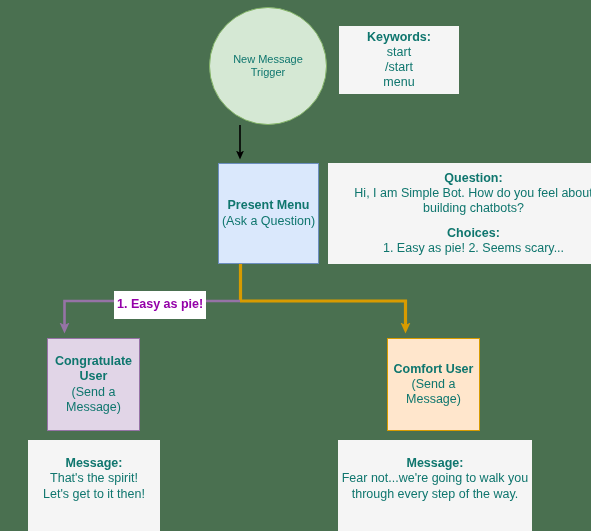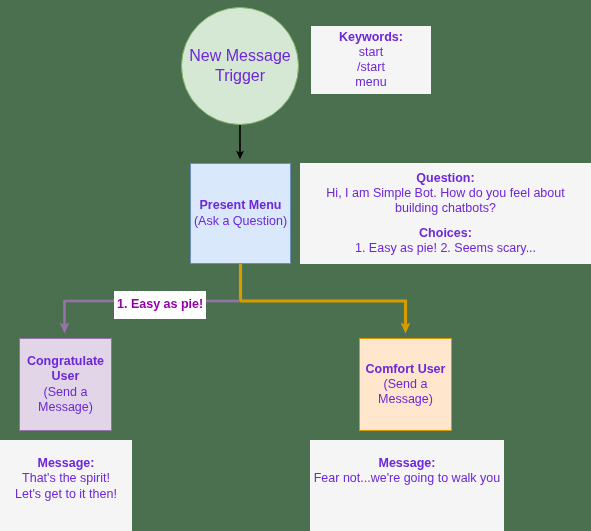--- a/index.html
+++ b/index.html
@@ -21,37 +21,38 @@
 
   
   .node {
     position: absolute;
     box-sizing: border-box;
     display: flex;
     flex-direction: column;
     align-items: center;
     justify-content: center;
     text-align: center;
-    color: #6d28d9;
+    color: #0f766e;
     line-height: 1.22;
+    margin-left: 28px;
   }
   .node .ttl {
     font-weight: bold;
   }
 
   
   #start-node {
     left: 181px;
     top: 7px;
     width: 118px;
     height: 118px;
     border-radius: 50%;
     background: #d5e8d4;
     border: 1px solid #82b366;
-    font-size: 16px;
+    font-size: 11px;
   }
 
   
   #keywords-panel {
     left: 311px;
     top: 26px;
     width: 120px;
     height: 68px;
     background: #f5f5f5;
     font-size: 12.5px;
@@ -237,15 +238,16 @@
 
   <div class="node" id="congratulate-message-panel">
     <div class="ttl">Message:</div>
     <div>That's the spirit!</div>
     <div>Let's get to it then!</div>
   </div>
 
   <div class="node" id="comfort-message-panel">
     <div class="ttl">Message:</div>
     <div>Fear not...we're going to walk you</div>
+    <div>through every step of the way.</div>
   </div>
 
 </div>
 
 </body></html>

